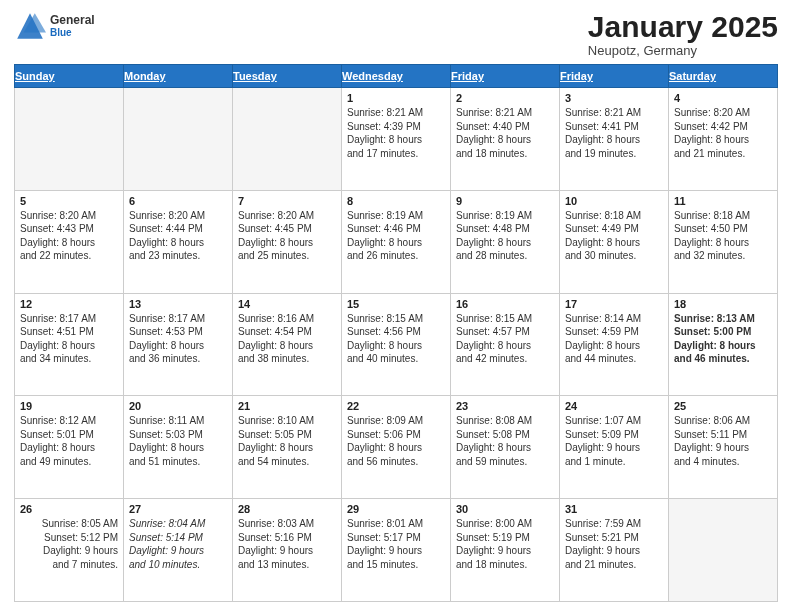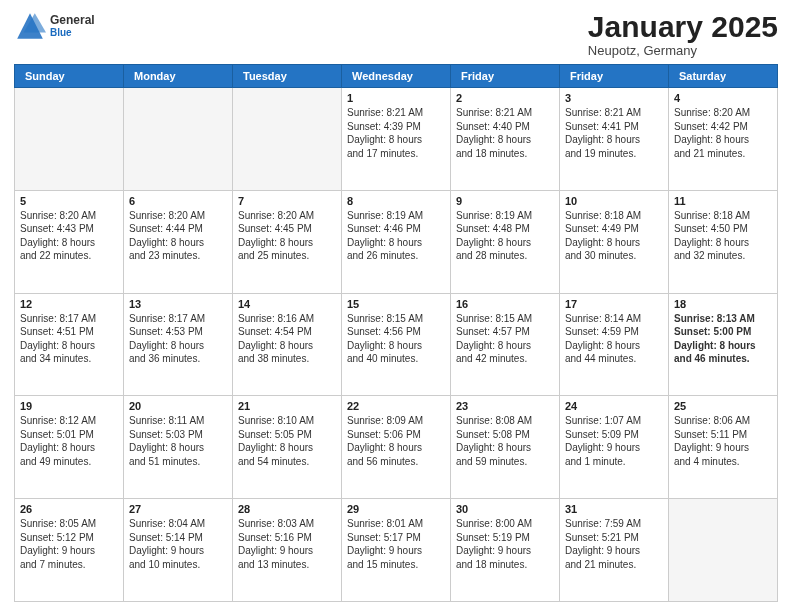--- a/index.html
+++ b/index.html
@@ -64,23 +64,24 @@
       border-collapse: collapse;
       width: 100%;
       flex: 1;
       table-layout: fixed;
     }
     .calendar th {
       background-color: #2474c4;
       color: #fff;
       font-size: 11px;
       font-weight: bold;
-      padding: 5px 10px;
+      padding: 5px 0;
       text-align: left;
       border: 1px solid #1a5fa0;
+      text-decoration: underline;
     }
     .calendar td {
       border: 1px solid #ccc;
       vertical-align: top;
       padding: 4px 5px;
       font-size: 9.5px;
       color: #333;
       background: #fff;
       height: 78px;
     }
@@ -319,28 +320,28 @@
             <span class="day-num">25</span>
             <div class="day-info" style="white-space: pre-line;">Sunrise: 8:06 AM
 Sunset: 5:11 PM
 Daylight: 9 hours
 and 4 minutes.</div>
           </td>
         </tr>
         <tr>
           <td>
             <span class="day-num">26</span>
-            <div class="day-info" style="white-space: pre-line;">Sunrise: 8:05 AM
+            <div class="day-info" style="white-space: pre-line; text-align: right;">Sunrise: 8:05 AM
 Sunset: 5:12 PM
 Daylight: 9 hours
 and 7 minutes.</div>
           </td>
           <td>
             <span class="day-num">27</span>
-            <div class="day-info" style="white-space: pre-line;">Sunrise: 8:04 AM
+            <div class="day-info" style="white-space: pre-line; font-style: italic;">Sunrise: 8:04 AM
 Sunset: 5:14 PM
 Daylight: 9 hours
 and 10 minutes.</div>
           </td>
           <td>
             <span class="day-num">28</span>
             <div class="day-info" style="white-space: pre-line;">Sunrise: 8:03 AM
 Sunset: 5:16 PM
 Daylight: 9 hours
 and 13 minutes.</div>

